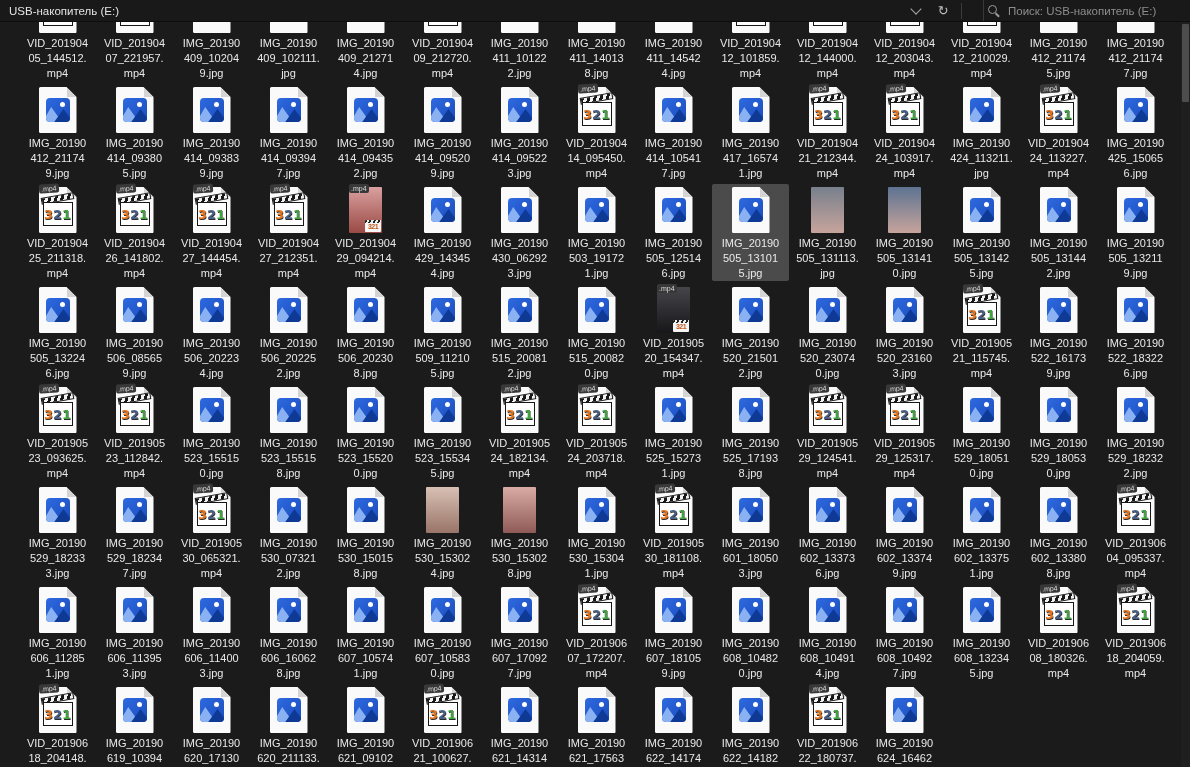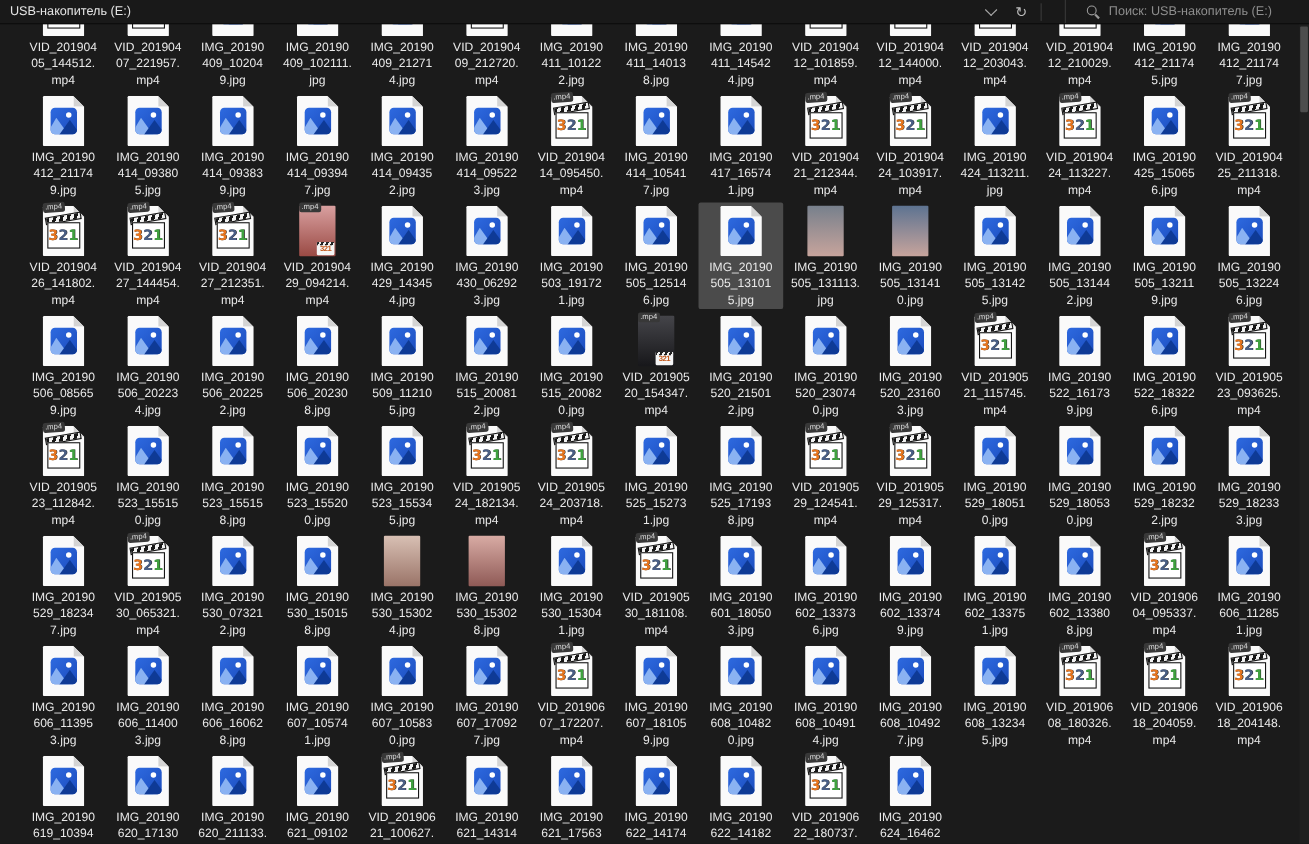--- a/index.html
+++ b/index.html
@@ -10,21 +10,21 @@
   
   .topbar{position:absolute;top:0;left:0;width:1190px;height:22px;background:#191919;
     border-bottom:1px solid #0d0d0d;z-index:10;display:flex;align-items:center;box-sizing:border-box;}
   .address-bar{width:984px;height:100%;display:flex;align-items:center;padding-left:9px;box-sizing:border-box;}
   .address-text{flex:1;color:#e4e4e4;font-size:11.5px;}
   .chevron{width:7px;height:7px;border-right:1.5px solid #a8a8a8;border-bottom:1.5px solid #a8a8a8;
     transform:rotate(45deg);margin:-4px 18px 0 0;}
   .refresh{color:#bdbdbd;font-size:13px;margin-right:12px;line-height:1;}
   .tb-divider{width:1px;height:16px;background:#3a3a3a;}
   .search-gap{width:22px;height:100%;}
-  .search-box{flex:1;height:100%;display:flex;align-items:center;border-left:1px solid #383838;padding-left:18px;}
+  .search-box{flex:1;height:100%;display:flex;align-items:center;border-left:1px solid #383838;padding-left:3px;}
   .magnifier{position:relative;width:13px;height:13px;margin-right:6px;flex:0 0 auto;}
   .magnifier::before{content:"";position:absolute;top:1px;left:1px;width:7px;height:7px;
     border:1.4px solid #9a9a9a;border-radius:50%;}
   .magnifier::after{content:"";position:absolute;right:0;bottom:1px;width:5px;height:1.6px;
     background:#9a9a9a;transform:rotate(45deg);}
   .search-input{background:transparent;border:none;outline:none;color:#cfcfcf;font-size:11.5px;width:180px;
     font-family:"Liberation Sans",sans-serif;}
   .search-input::placeholder{color:#8d8d8d;opacity:1;}
 
   
@@ -348,20 +348,33 @@
     <div class="icon-wrap">
           <div class="paper">
     <span class="fold"></span>
     <span class="pic">
       <span class="m1"></span>
               <span class="m2"></span>
               <span class="sun"></span>
     </span>
   </div>
         </div>
+    <div class="label">IMG_20190414_095209.jpg</div>
+  </div>
+      <div class="tile">
+    <div class="icon-wrap">
+          <div class="paper">
+    <span class="fold"></span>
+    <span class="pic">
+      <span class="m1"></span>
+              <span class="m2"></span>
+              <span class="sun"></span>
+    </span>
+  </div>
+        </div>
     <div class="label">IMG_20190414_095223.jpg</div>
   </div>
       <div class="tile">
     <div class="icon-wrap">
           <div class="paper vwrap">
     <span class="vpaper">
               <span class="fold"></span>
             </span>
     <span class="tag">.mp4</span>
     <span class="clap-top"></span>

